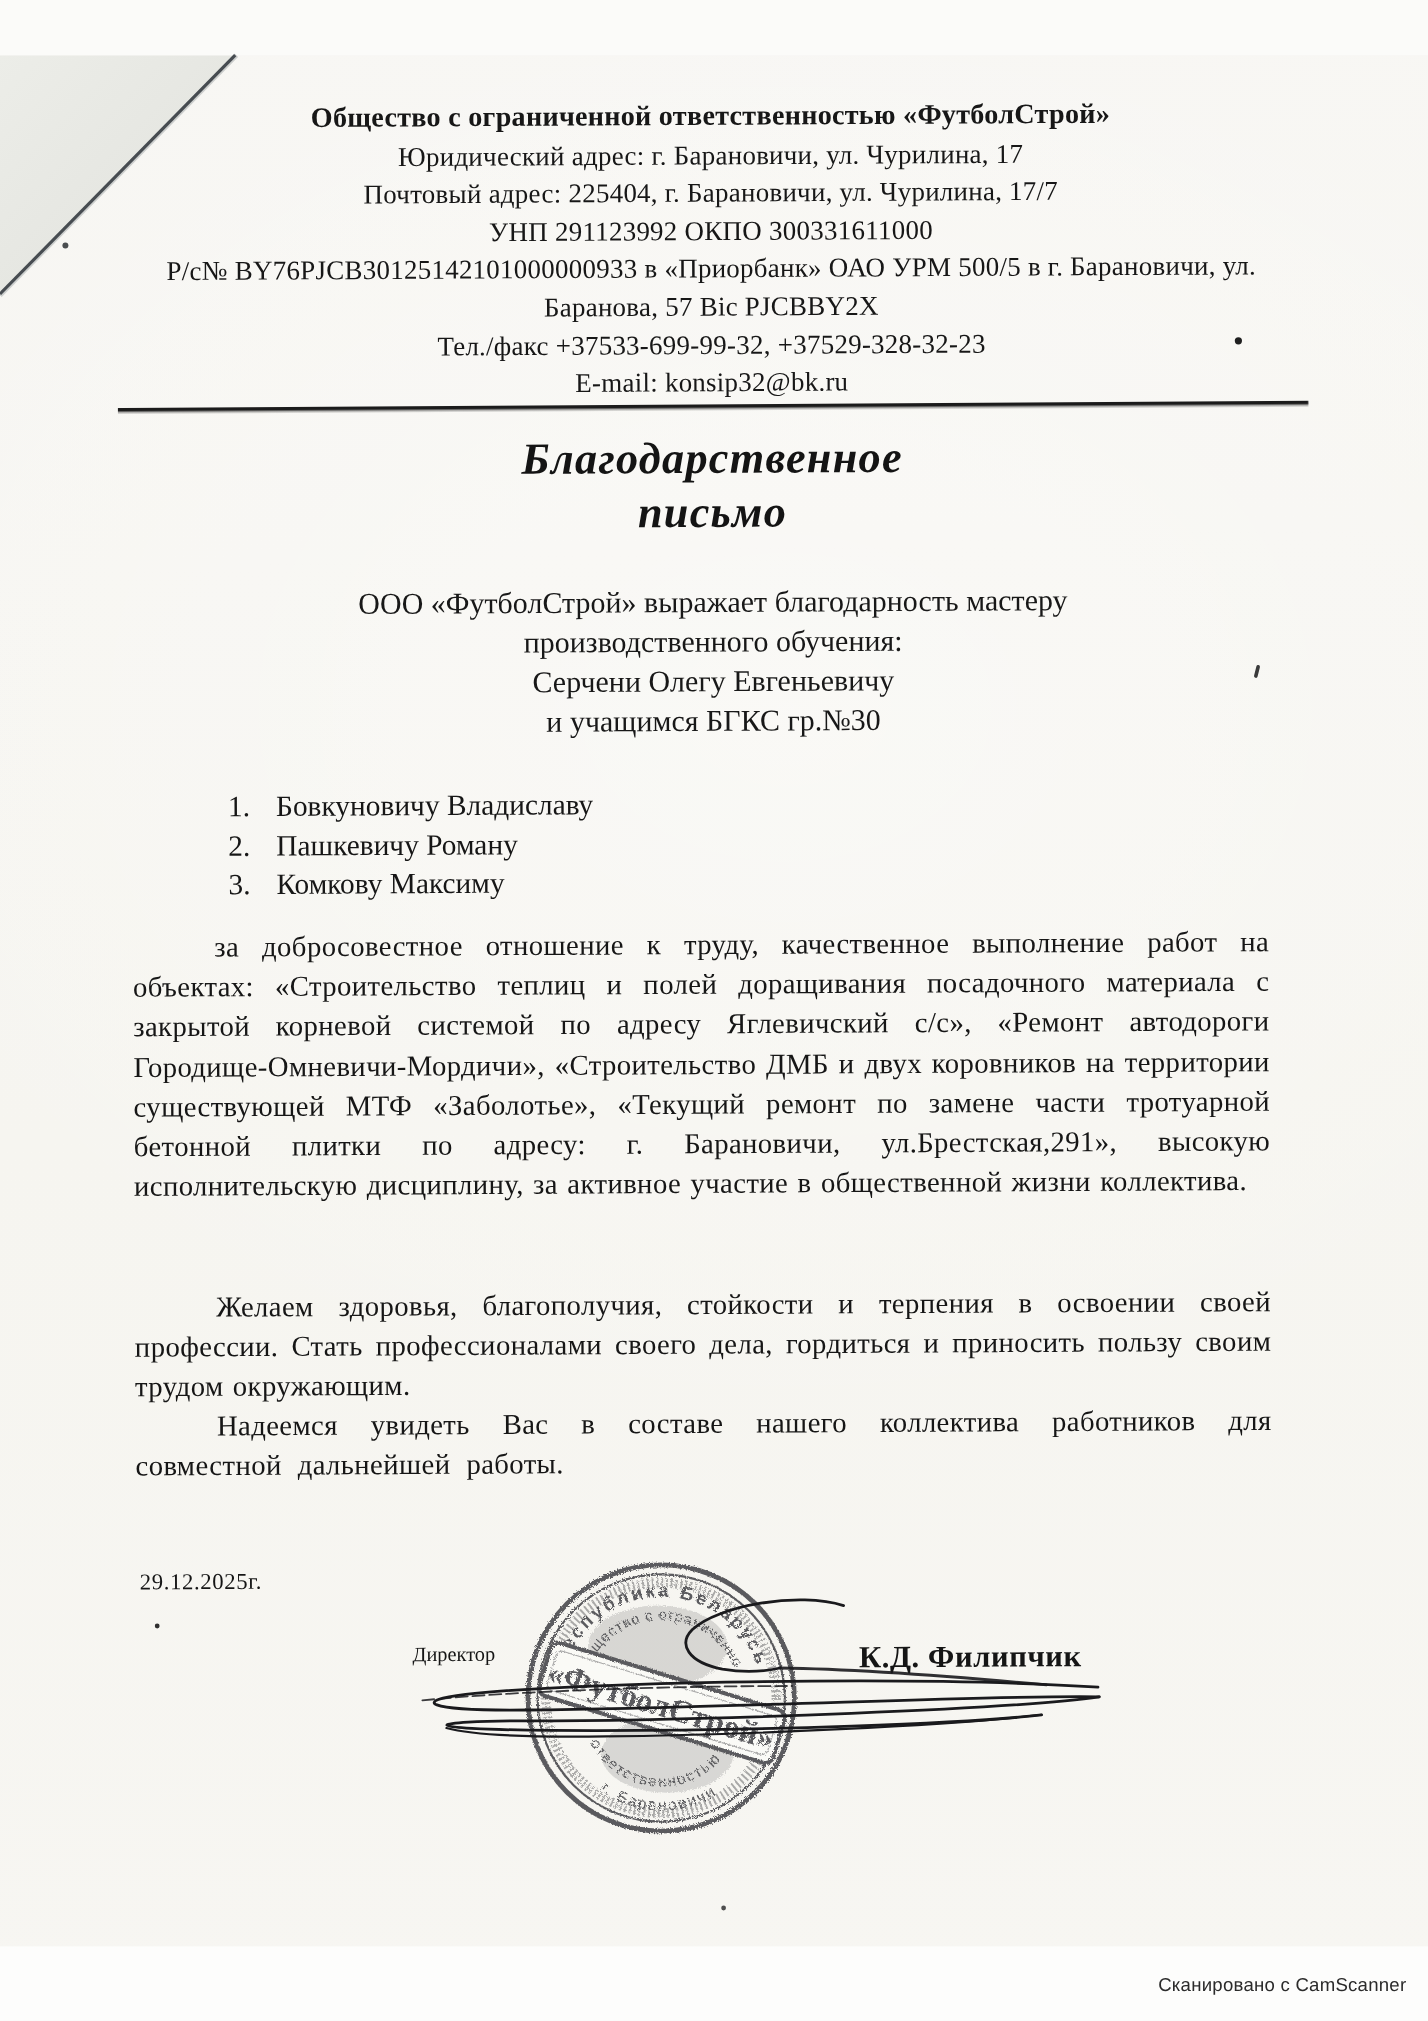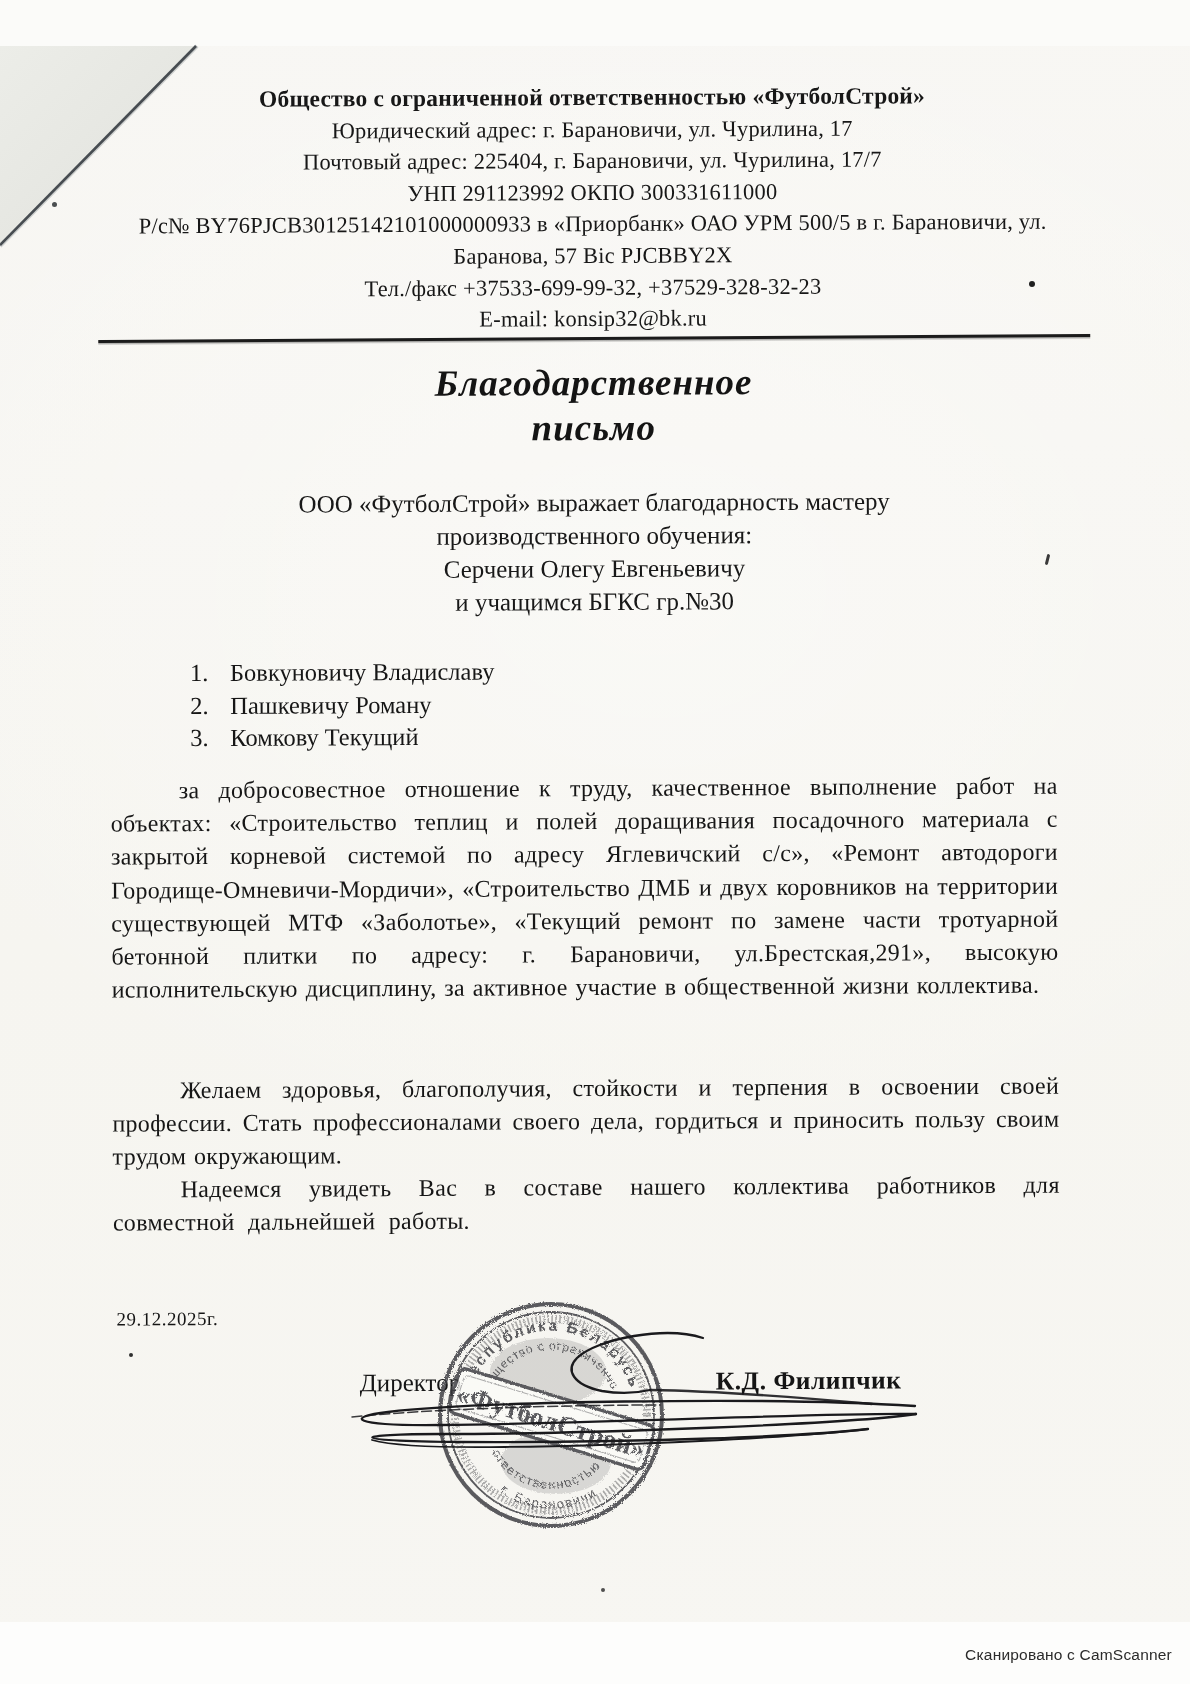--- a/index.html
+++ b/index.html
@@ -29,21 +29,21 @@
     font-size:25px;line-height:33px;color:#181818;}
   .students{position:absolute;left:190px;top:655px;font-size:24.5px;line-height:32.6px;color:#161616;}
   .students .row{white-space:nowrap;}
   .students .num{display:inline-block;width:40px;}
   .para{position:absolute;left:110px;width:947px;margin:0;font-size:24px;line-height:33.2px;
     text-align:justify;text-indent:68px;letter-spacing:.3px;word-spacing:1.5px;color:#161616;}
   .p1{top:772px;}
   .p2{top:1072px;}
   .p3{top:1171px;word-spacing:7px;}
   .date-line{position:absolute;left:113px;top:1306px;font-size:19px;letter-spacing:.5px;color:#151515;}
-  .sig-title{position:absolute;left:340px;top:1368px;font-size:25px;color:#151515;margin-left:16px;}
+  .sig-title{position:absolute;left:340px;top:1368px;font-size:17px;color:#151515;}
   .sig-name{position:absolute;left:712px;top:1367px;font-size:25.5px;letter-spacing:.5px;color:#151515;font-weight:bold;}
   .overlay{position:absolute;left:0;top:0;width:1190px;height:1684px;pointer-events:none;}
   .bottom-band{position:absolute;left:0;top:1622px;width:100%;height:62px;background:#fdfdfc;}
   .camscanner{position:absolute;right:18px;top:24px;
     font-family:"Liberation Sans","DejaVu Sans",sans-serif;font-size:15.5px;color:#2b2b2b;letter-spacing:.2px;}
   .speck{position:absolute;background:#1f1f1f;border-radius:50%;}
   .spk-a{left:1029px;top:281px;width:6px;height:6px;}
   .spk-b{left:1046px;top:554px;width:3px;height:11px;border-radius:2px;transform:rotate(14deg);background:#3a3a3a;}
   .spk-c{left:129px;top:1353px;width:4px;height:4px;background:#303030;}
   .spk-d{left:52px;top:202px;width:5px;height:5px;background:#4a4e50;}
@@ -85,21 +85,21 @@
     </div>
 
     <div class="students">
       <div class="row">
         <span class="num">1.</span><span>Бовкуновичу Владиславу</span>
       </div>
       <div class="row">
         <span class="num">2.</span><span>Пашкевичу Роману</span>
       </div>
       <div class="row">
-        <span class="num">3.</span><span>Комкову Текущий</span>
+        <span class="num">3.</span><span>Комкову Максиму</span>
       </div>
     </div>
 
     <p class="para p1">за добросовестное отношение к труду, качественное выполнение работ на объектах: «Строительство теплиц и полей доращивания посадочного материала с закрытой корневой системой по адресу Яглевичский с/с», «Ремонт автодороги Городище-Омневичи-Мордичи», «Строительство ДМБ и двух коровников на территории существующей МТФ «Заболотье», «Текущий ремонт по замене части тротуарной бетонной плитки по адресу: г. Барановичи, ул.Брестская,291», высокую исполнительскую дисциплину, за активное участие в общественной жизни коллектива.</p>
     <p class="para p2">Желаем здоровья, благополучия, стойкости и терпения в освоении своей профессии. Стать профессионалами своего дела, гордиться и приносить пользу своим трудом окружающим.</p>
     <p class="para p3">Надеемся увидеть Вас в составе нашего коллектива работников для совместной дальнейшей работы.</p>
 
     <div class="date-line">29.12.2025г.</div>
     <div class="sig-title">Директор</div>
     <div class="sig-name">К.Д. Филипчик</div>

